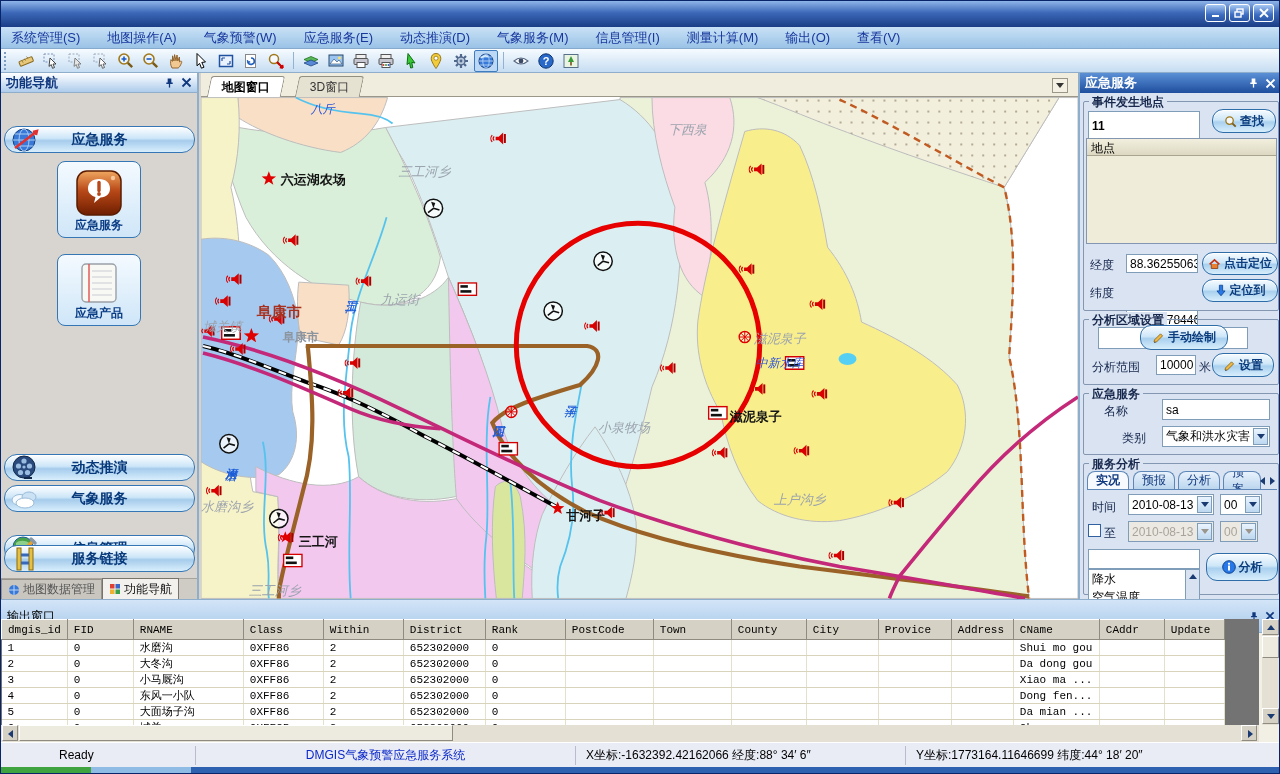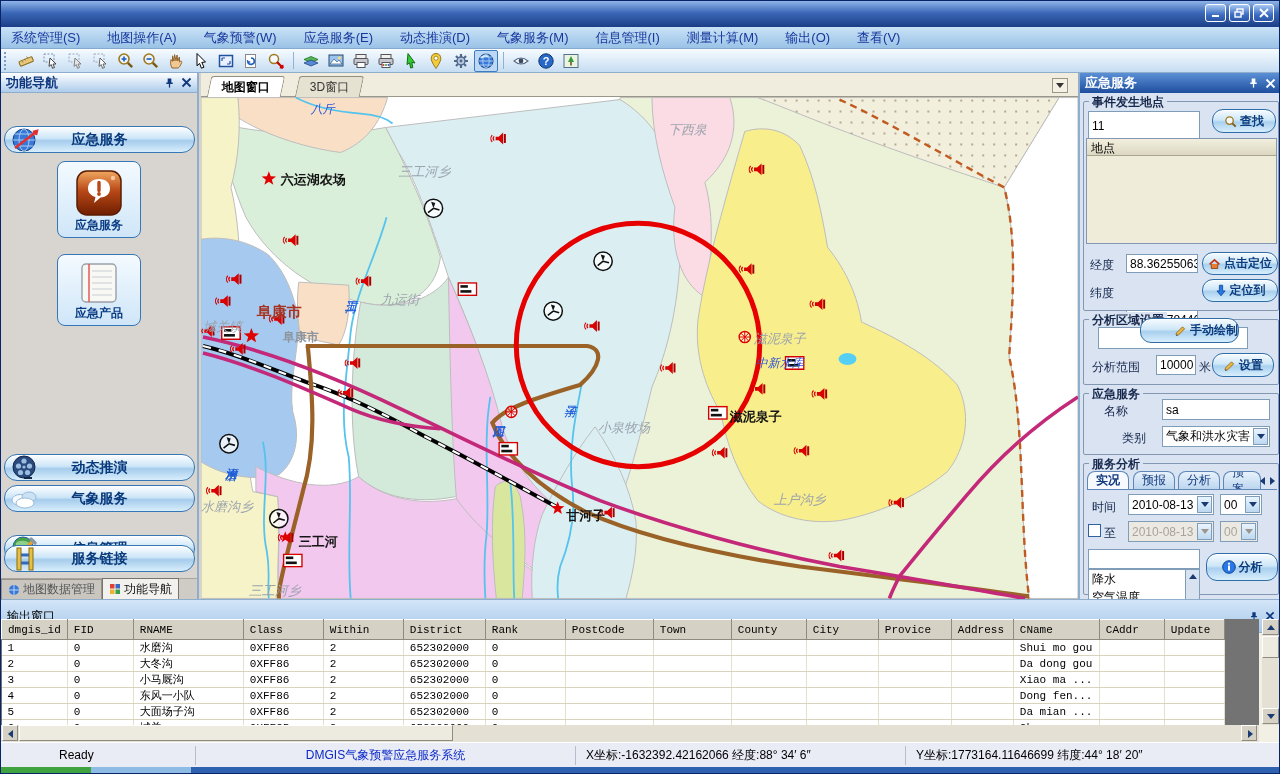--- a/index.html
+++ b/index.html
@@ -538,21 +538,21 @@
           </svg>
         <svg width="11" height="11" viewBox="0 0 11 11">
             <path d="M1.5,1.5 L9.5,9.5 M9.5,1.5 L1.5,9.5" stroke="#fff" stroke-width="1.8"></path>
           </svg>
       </span>
     </div>
 
     <div class="grp" style="top:28px;height:210px;">
       <span class="grplbl">事件发生地点</span>
     </div>
-    <div class="inp" style="left:8px;top:38px;width:112px;height:30px;">
+    <div class="inp" style="left:8px;top:38px;width:112px;height:30px;font-weight:bold;">
         <span>11</span>
       </div>
     <div class="pill" style="left:132px;top:36px;width:64px;height:24px;">
       <svg width="13" height="13" viewBox="0 0 14 14">
           <circle cx="6" cy="6" r="4" fill="#F2F8FF" stroke="#A07818" stroke-width="1.4"></circle>
           <path d="M9,9 L12.6,12.6" stroke="#7A5A14" stroke-width="2"></path>
         </svg>
       <span>查找</span>
     </div>
     <div style="position:absolute;left:6px;top:65px;width:191px;height:106px;border:1px solid #8396B2;background:#F0ECDA;">
@@ -577,21 +577,21 @@
       <svg width="12" height="13" viewBox="0 0 14 16">
           <path d="M5,1.5 h4 v7 h3 L7,14.5 L2,8.5 h3 Z" fill="#2878E8" stroke="#10458E"></path>
         </svg>
       <span>定位到</span>
     </div>
 
     <div class="grp" style="top:246px;height:66px;">
       <span class="grplbl">分析区域设置</span>
     </div>
     <div class="inp" style="left:18px;top:254px;width:150px;height:22px;"></div>
-    <div class="pill" style="left:60px;top:245px;width:99px;height:25px;justify-content:flex-end;">
+    <div class="pill" style="left:60px;top:252px;width:88px;height:25px;">
       <svg width="13" height="13" viewBox="0 0 16 16">
           <path d="M2.5,13.5 L3,11 L10.5,3.5 L13,6 L5.5,13.5 Z" fill="#F0B840" stroke="#806020"></path>
           <path d="M2.5,13.5 L5.5,13.5 L2.8,14.5 Z" fill="#333"></path>
         </svg>
       <span>手动绘制</span>
     </div>
     <div class="flbl" style="left:12px;top:286px;">分析范围</div>
     <div class="inp" style="left:76px;top:282px;width:40px;height:20px;">
         <span>10000</span>
       </div>

